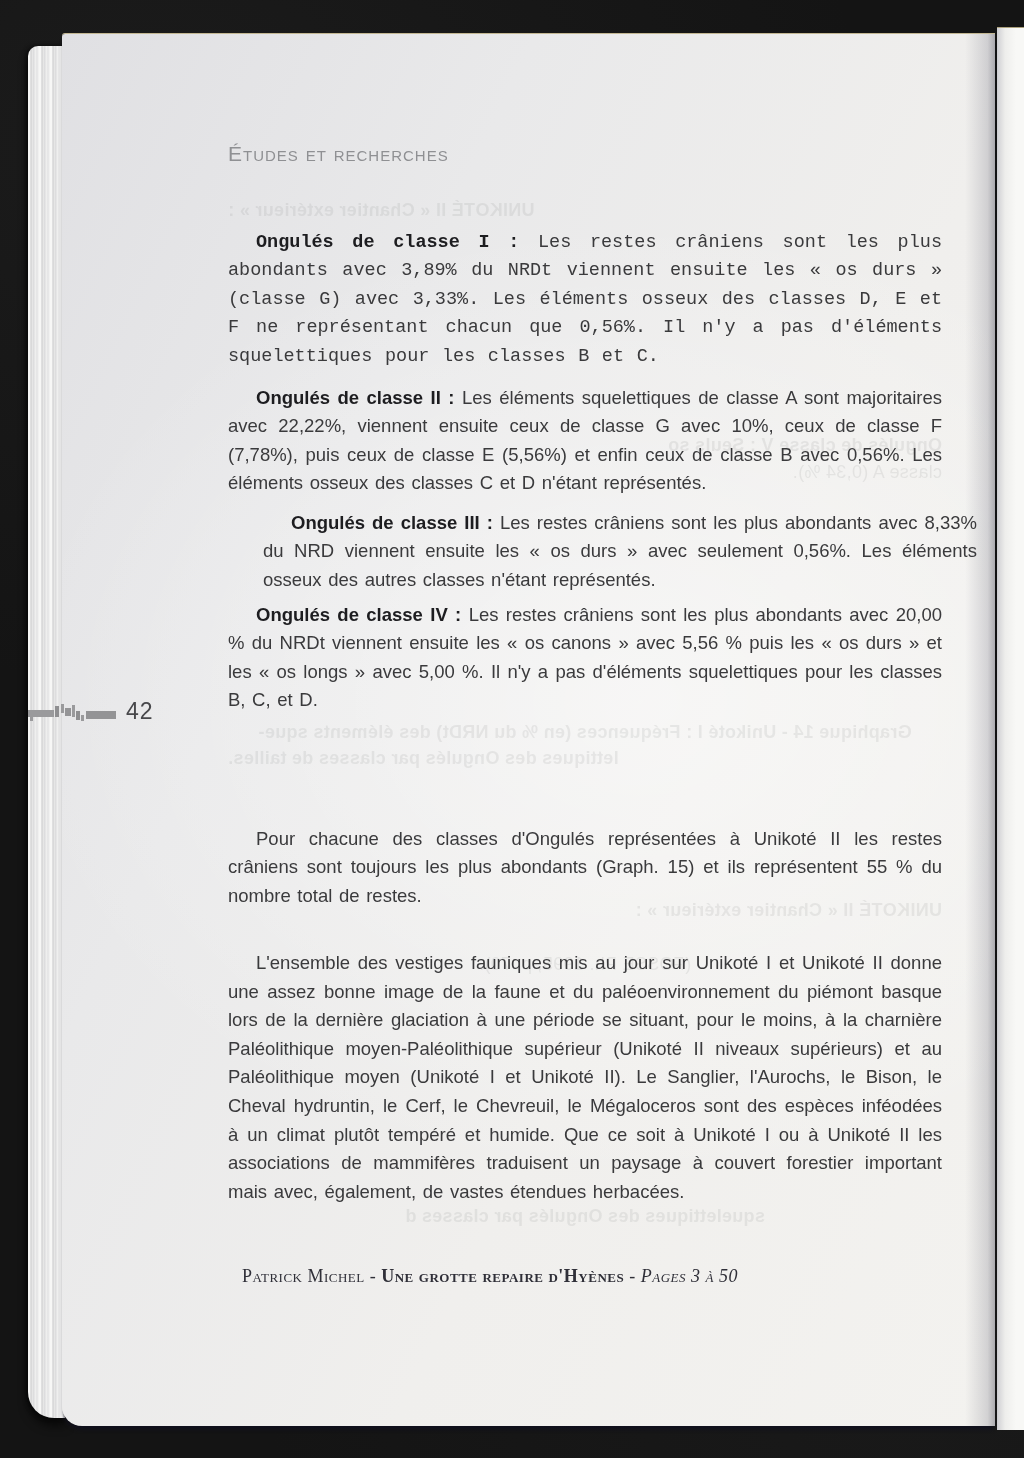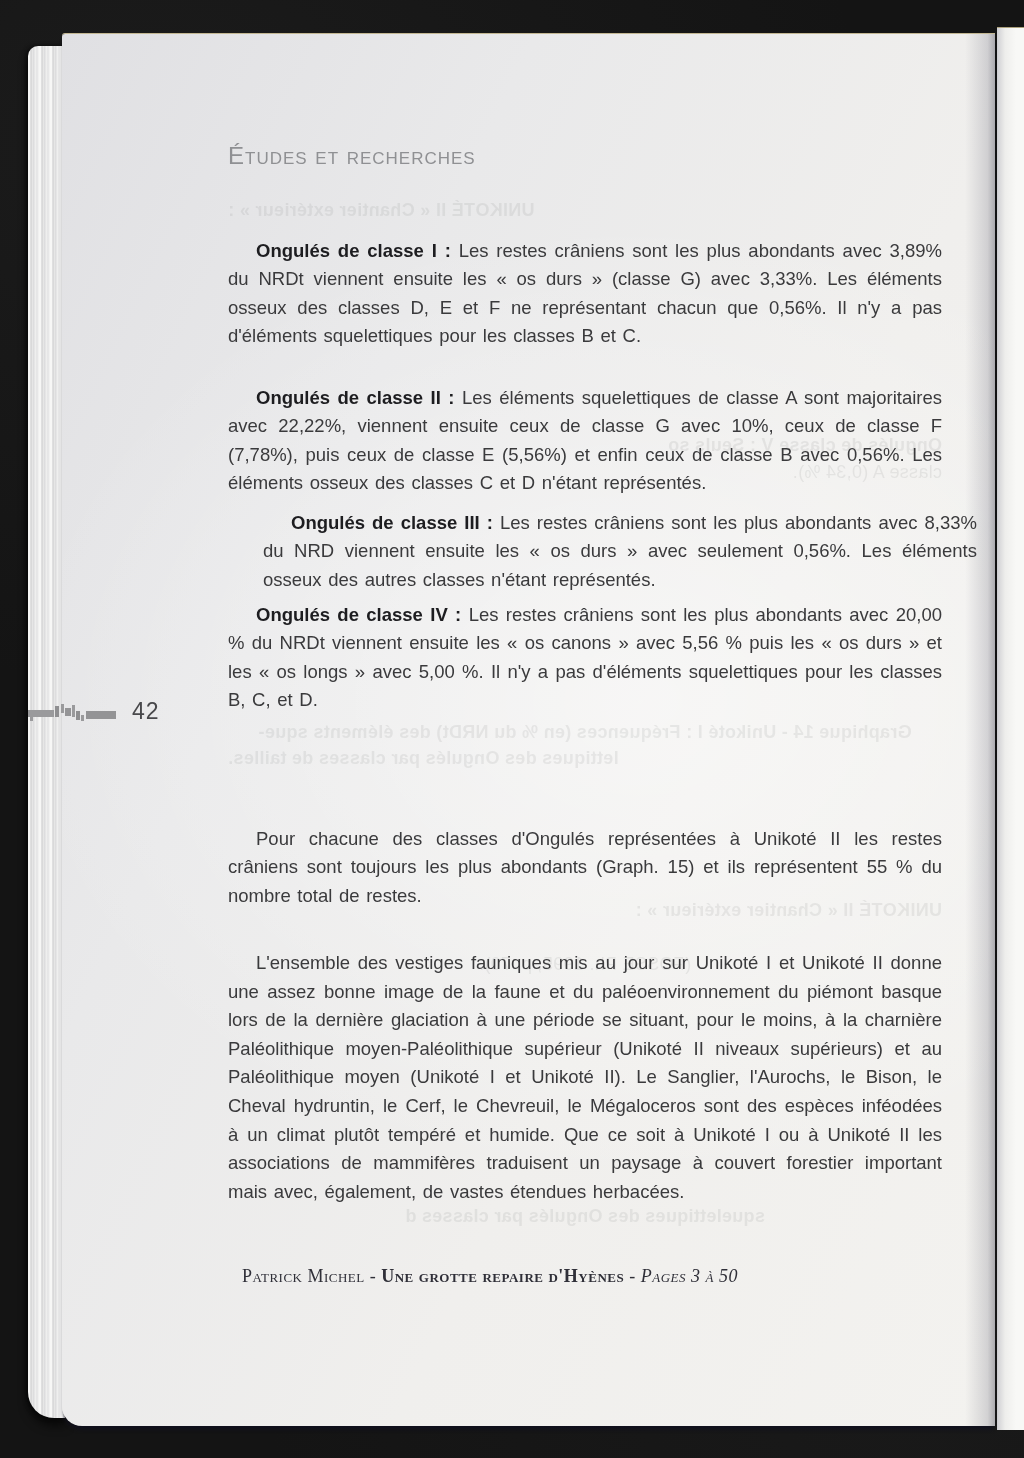--- a/index.html
+++ b/index.html
@@ -45,30 +45,30 @@
   .bleed{position:absolute;inset:0;z-index:1;}
   .bleed div{
     position:absolute;width:714px;left:166px;
     color:#7d807f;opacity:0.13;filter:blur(0.4px);
     transform:scaleX(-1);font-size:18px;letter-spacing:0.3px;white-space:nowrap;overflow:hidden;
   }
   .bleed .bold{font-weight:bold;}
   .content{position:absolute;inset:0;z-index:2;}
   .header{
     position:absolute;left:166px;top:108px;
-    font-variant:small-caps;font-size:24px;letter-spacing:1px;color:#8f9093;
+    font-variant:small-caps;font-size:21px;letter-spacing:1px;color:#8f9093;
   }
   .para{
     position:absolute;left:166px;width:714px;
     font-size:18.5px;line-height:28.6px;color:#3a3a3c;
     text-align:justify;text-indent:28px;word-spacing:1.5px;
   }
   .para .lead{font-weight:bold;color:#1d1d20;}
   .pagenum{
-    position:absolute;left:-34px;top:664px;display:flex;align-items:center;gap:16px;
+    position:absolute;left:-34px;top:664px;display:flex;align-items:center;gap:10px;
   }
   .pagenum .num{font-size:23px;color:#48484b;letter-spacing:1px;}
   .conclusions{
     position:absolute;left:164px;top:908px;
     font-family:"Liberation Serif", serif;font-weight:bold;
     font-size:31px;letter-spacing:2.5px;color:#26262e;
   }
   .concl-para{top:909px;margin-top:6px;}
   .footer{
     position:absolute;left:180px;top:1232px;
@@ -96,21 +96,21 @@
       <div class="bold" style="top:714px;text-align:right;">lettiques des Ongulés par classes de tailles.</div>
       <div class="bold" style="top:866px;text-align:left;">UNIKOTÉ II « Chantier extérieur » :</div>
       <div style="top:920px;text-align:center;">(FOSSE Ph. 1995, p. 70).</div>
       <div class="bold" style="top:1172px;text-align:center;">squelettiques des Ongulés par classes d</div>
     </div>
 
     <div class="content">
 
       <div class="header">Études et recherches</div>
 
-      <p class="para" style="top:184px;">
+      <p class="para" style="top:176px;font-family:Liberation Mono, monospace;">
         <span class="lead">Ongulés de classe I :</span>
         <span>Les restes crâniens sont les plus abondants avec 3,89% du NRDt viennent ensuite les « os durs » (classe G) avec 3,33%. Les éléments osseux des classes D, E et F ne représentant chacun que 0,56%. Il n'y a pas d'éléments squelettiques pour les classes B et C.</span>
       </p>
 
       <p class="para" style="top:331px;">
         <span class="lead">Ongulés de classe II :</span>
         <span>Les éléments squelettiques de classe A sont majoritaires avec 22,22%, viennent ensuite ceux de classe G avec 10%, ceux de classe F (7,78%), puis ceux de classe E (5,56%) et enfin ceux de classe B avec 0,56%. Les éléments osseux des classes C et D n'étant représentés.</span>
       </p>
 
       <p class="para" style="top:456px;margin-left:35px;">

